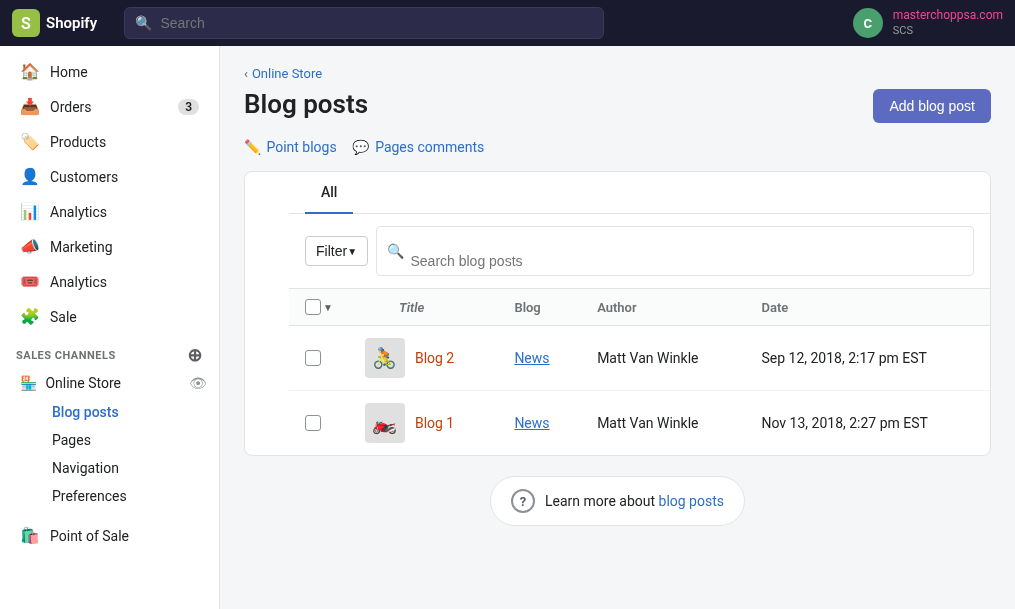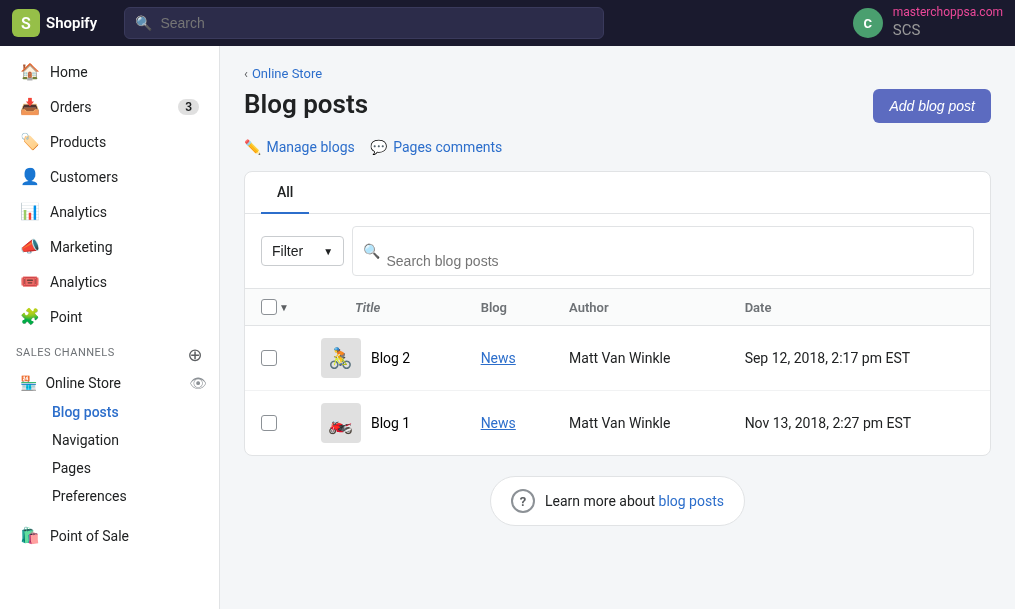--- a/index.html
+++ b/index.html
@@ -111,26 +111,27 @@
     .sidebar-item .badge {
       margin-left: auto;
       background: #e0e0e0;
       border-radius: 10px;
       padding: 1px 7px;
       font-size: 12px;
       font-weight: 600;
     }
     .sidebar-section-title {
       font-size: 11px;
-      font-weight: 400;
+      font-weight: 700;
       color: #6d7175;
       text-transform: uppercase;
       letter-spacing: 0.5px;
       padding: 12px 16px 4px;
       display: flex;
+      align-items: center;
       justify-content: space-between;
     }
     .sidebar-section-title .add-btn {
       color: #5c5f62;
       cursor: pointer;
       font-size: 18px;
       line-height: 1;
     }
     .sidebar-sub {
       padding: 0 8px 0 44px;
@@ -187,21 +188,20 @@
     }
     .add-btn-primary {
       background: #5c6bc0;
       color: white;
       border: none;
       border-radius: 6px;
       padding: 9px 16px;
       font-size: 14px;
       font-weight: 500;
       cursor: pointer;
-      font-style: italic;
     }
     .sub-actions {
       display: flex;
       gap: 16px;
       margin-bottom: 16px;
     }
     .sub-action-link {
       color: #2c6ecb;
       font-size: 14px;
       display: flex;
@@ -210,20 +210,21 @@
       cursor: pointer;
       text-decoration: none;
     }
 
     
     .card {
       background: white;
       border-radius: 8px;
       border: 1px solid #e1e3e5;
       overflow: hidden;
+      padding-left: 44px;
     }
     .tabs {
       display: flex;
       border-bottom: 1px solid #e1e3e5;
       padding: 0 16px;
     }
     .tab {
       padding: 12px 16px;
       font-size: 14px;
       color: #5c5f62;
@@ -239,21 +240,21 @@
     .filter-row {
       display: flex;
       align-items: center;
       gap: 8px;
       padding: 12px 16px;
       border-bottom: 1px solid #e1e3e5;
     }
     .filter-btn {
       display: flex;
       align-items: center;
-      gap: 20px;
+      gap: 0;
       border: 1px solid #c9cccf;
       border-radius: 4px;
       padding: 6px 10px;
       background: white;
       font-size: 14px;
       cursor: pointer;
       color: #202223;
     }
     .search-input-wrap {
       flex: 1;
@@ -318,21 +319,21 @@
       align-items: center;
       justify-content: center;
       font-size: 20px;
     }
     .title-cell {
       display: flex;
       align-items: center;
       gap: 10px;
     }
     .post-title-link {
-      color: #000000;
+      color: #c2410c;
       text-decoration: none;
       font-size: 14px;
     }
     .blog-link {
       color: #2c6ecb;
       text-decoration: underline;
       cursor: pointer;
       font-size: 14px;
       margin-top: 38px;
     }
@@ -378,21 +379,21 @@
     <span style="text-transform:capitalize;">shopify</span>
   </div>
   <div class="search-bar">
     <span style="color:#aaa;">🔍</span>
     <input type="text" placeholder="Search" style="">
   </div>
   <div class="nav-right">
     <div class="avatar">C</div>
     <div class="store-info">
       <div style="font-size:12px;color:#ec4899;">masterchoppsa.com</div>
-      <div style="font-size:15px;color:#999;">SCS</div>
+      <div style="font-size:11px;color:#999;">SCS</div>
     </div>
   </div>
 </div>
 
 <div class="layout">
 
   <div class="sidebar">
 
     <div class="sidebar-item">
       <span class="icon">🏠</span>
@@ -418,43 +419,43 @@
     <div class="sidebar-item">
       <span class="icon">📣</span>
       <span>Marketing</span>
     </div>
     <div class="sidebar-item">
       <span class="icon">🎟️</span>
       <span>Analytics</span>
     </div>
     <div class="sidebar-item">
       <span class="icon">🧩</span>
-      <span>Point</span>
+      <span>Sale</span>
     </div>
 
     <div class="sidebar-section-title">
       <span>SALES CHANNELS</span>
       <span class="add-btn">⊕</span>
     </div>
 
     <div class="online-store-row">
       <span>🏪</span>
       <span>Online Store</span>
       <span class="eye-icon">👁</span>
     </div>
 
     <div class="sidebar-sub">
       <div class="sidebar-sub-item active">
         <span>Blog posts</span>
       </div>
       <div class="sidebar-sub-item">
+        <span>Pages</span>
+      </div>
+      <div class="sidebar-sub-item">
         <span>Navigation</span>
-      </div>
-      <div class="sidebar-sub-item">
-        <span>Pages</span>
       </div>
       <div class="sidebar-sub-item">
         <span>Preferences</span>
       </div>
     </div>
 
     <div class="sidebar-item" style="margin-top:8px;">
       <span class="icon">🛍️</span>
       <span>Point of Sale</span>
     </div>
@@ -469,21 +470,21 @@
     </div>
 
     <div class="page-header">
       <h1 class="page-title">Blog posts</h1>
       <button class="add-btn-primary">Add blog post</button>
     </div>
 
     <div class="sub-actions">
       <a class="sub-action-link">
         <span>✏️</span>
-        <span>Manage blogs</span>
+        <span>Point blogs</span>
       </a>
       <a class="sub-action-link">
         <span>💬</span>
         <span>Pages comments</span>
       </a>
     </div>
 
     <div class="card">
 
       <div class="tabs">

